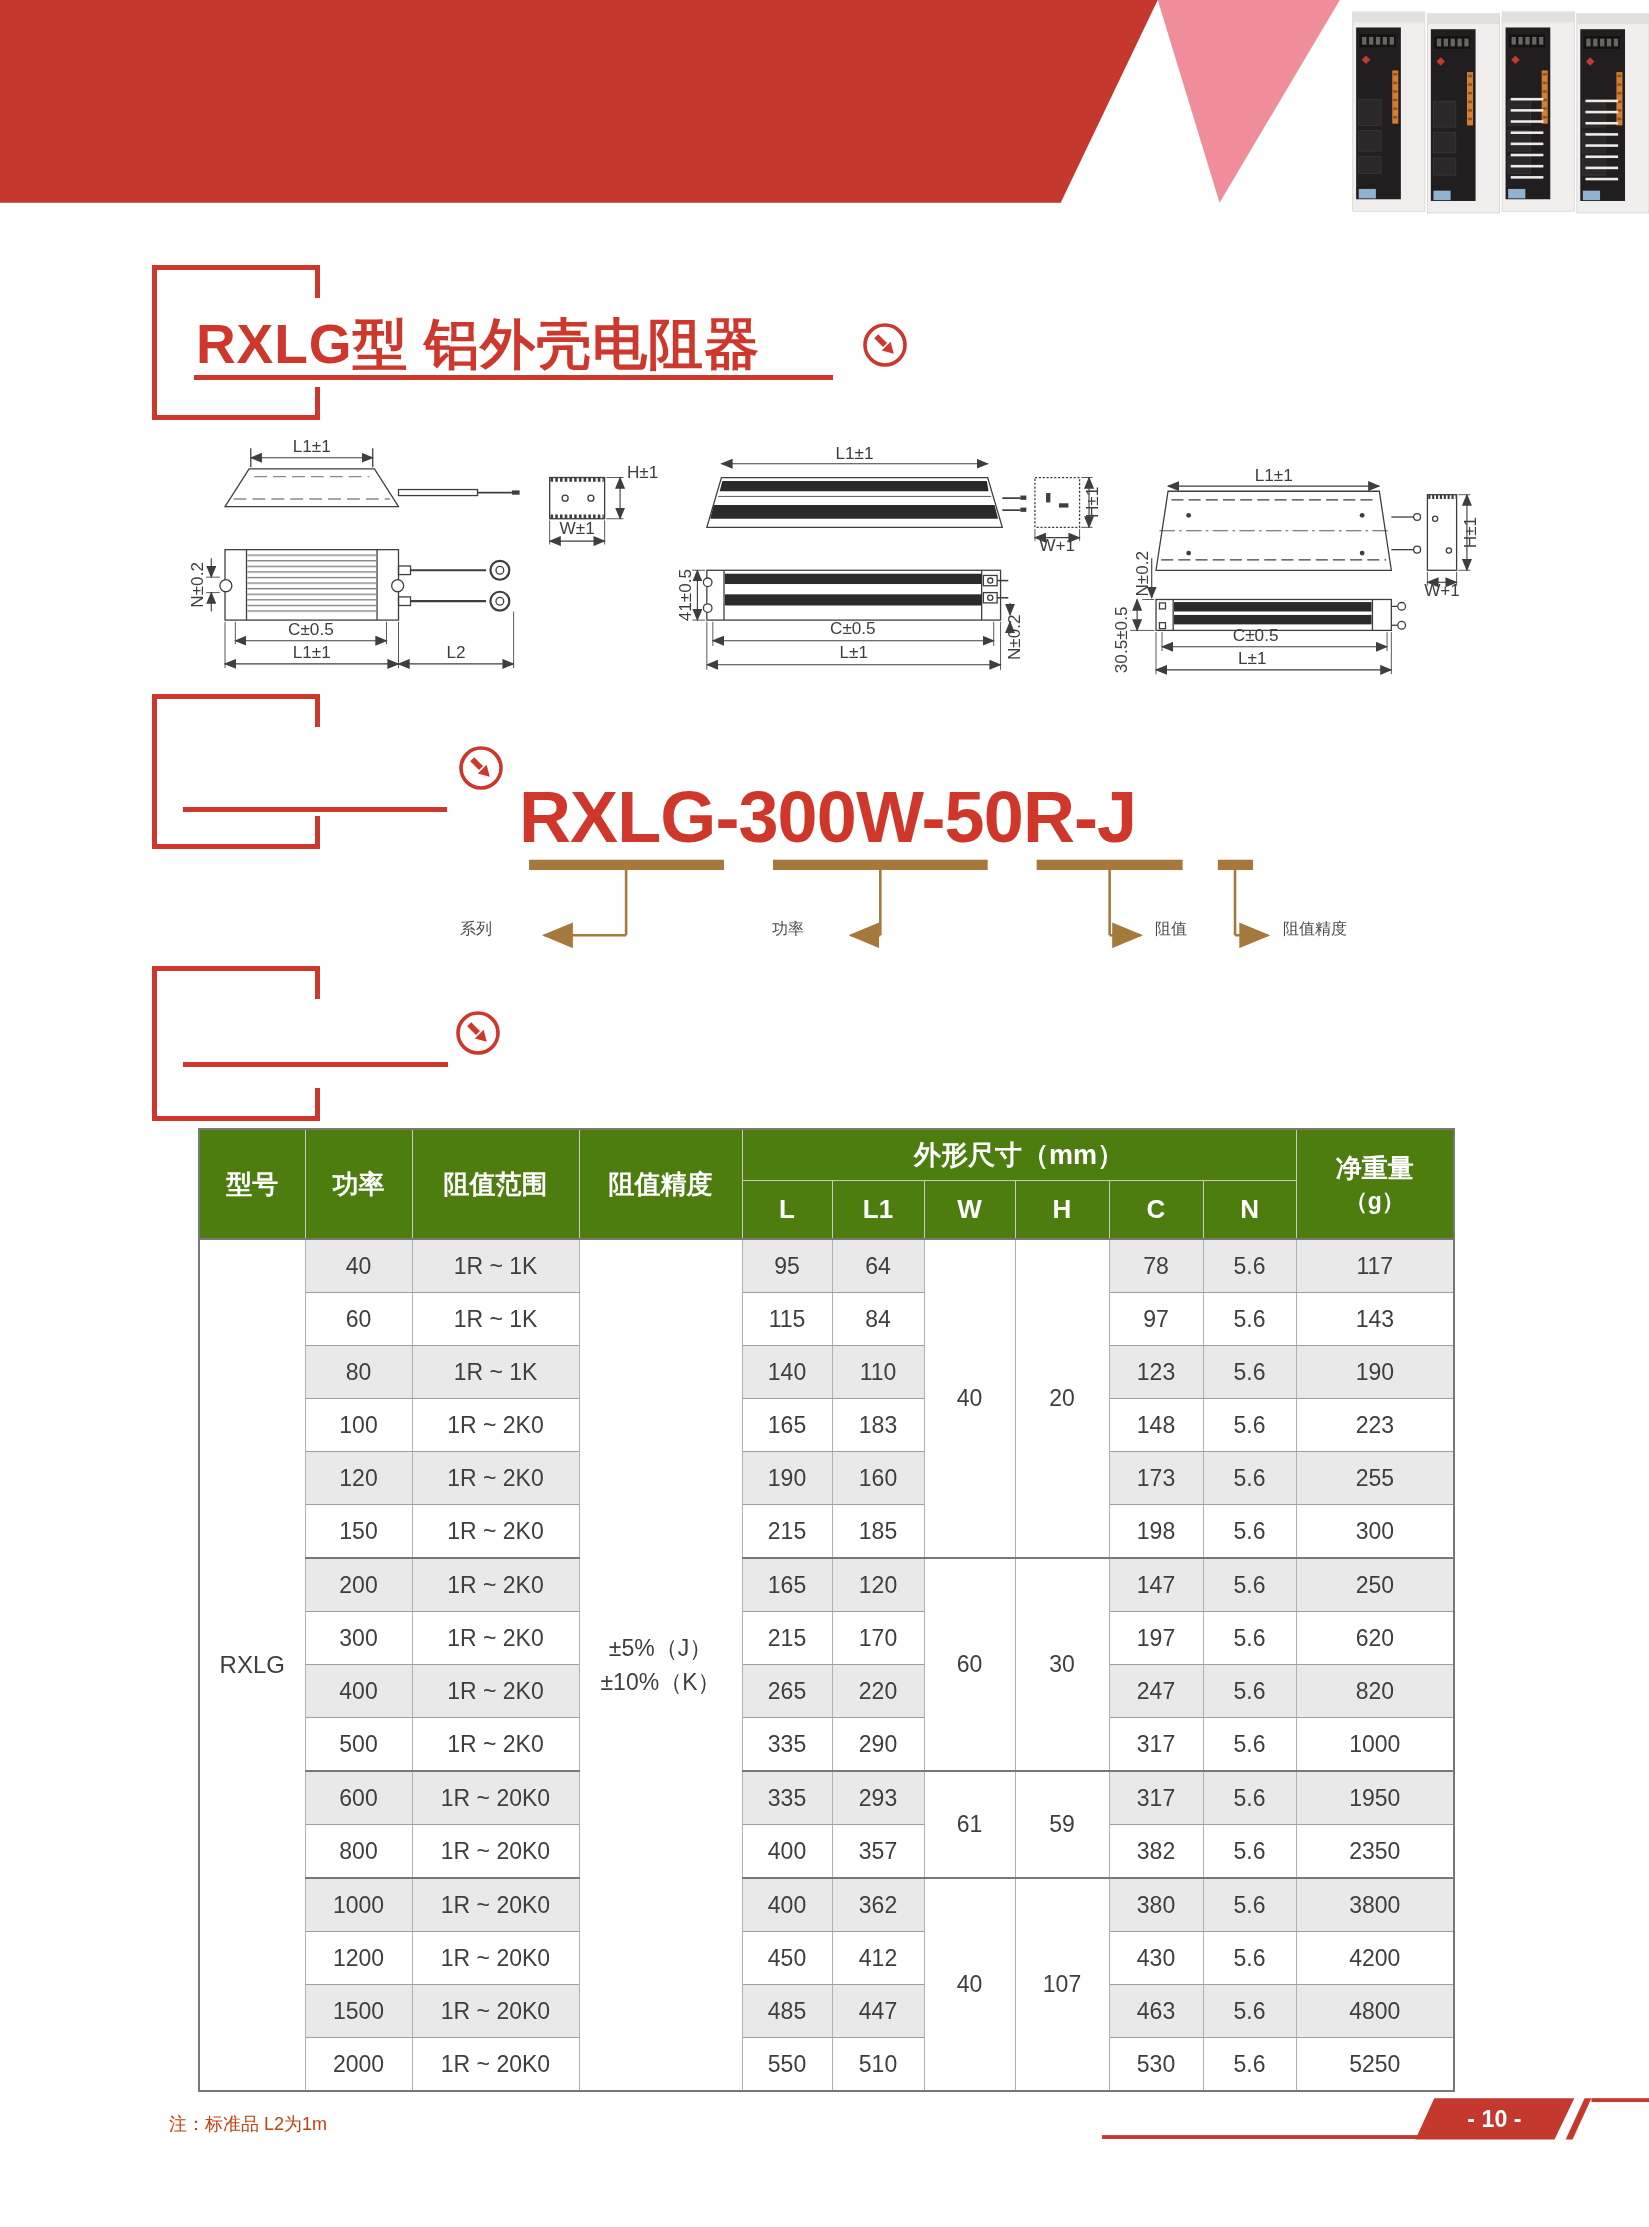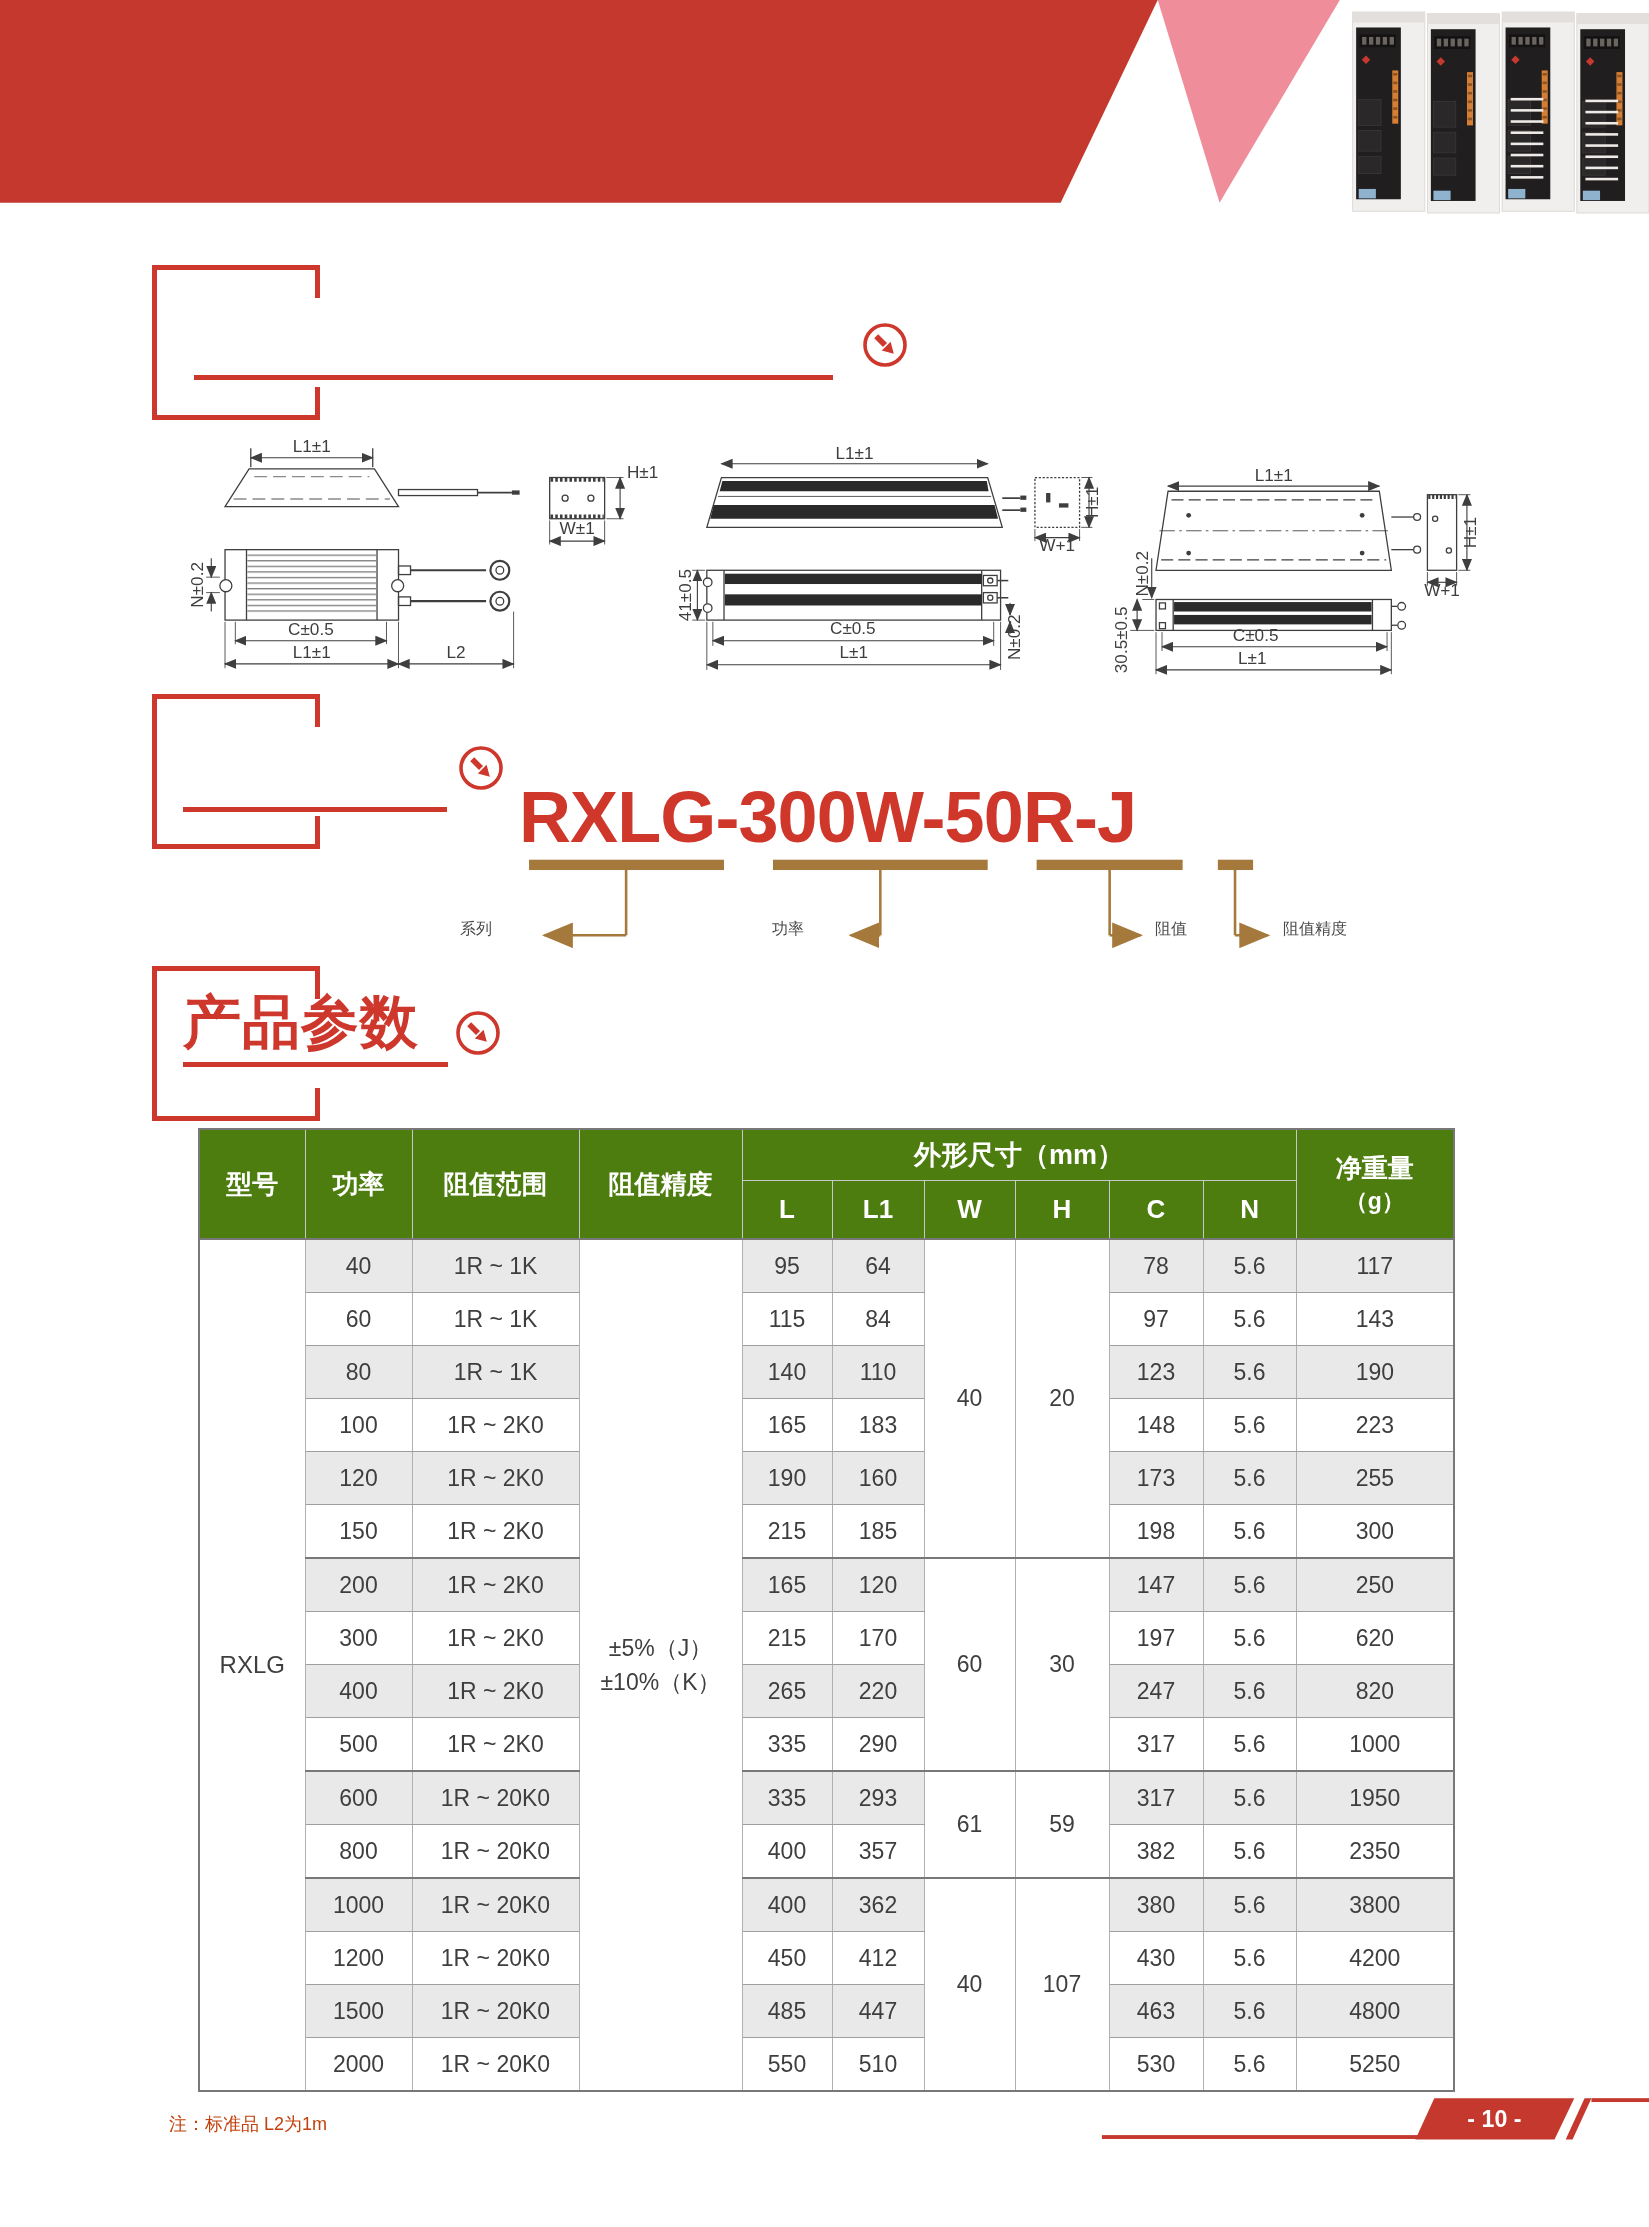--- a/index.html
+++ b/index.html
@@ -357,20 +357,21 @@
     <g>
       <rect x="1283" y="2486" width="369" height="4.5" fill="#C5382E"></rect>
       <polygon points="1670,2443 1833,2443 1810,2491 1648,2491" fill="#C5382E"></polygon>
       <polygon points="1845,2443 1853,2443 1831,2491 1823,2491" fill="#C5382E"></polygon>
       <rect x="1853" y="2443" width="67" height="4.5" fill="#C5382E"></rect>
       <text x="1740" y="2477" text-anchor="middle" font-size="27" font-weight="bold" fill="#fff">- 10 -</text>
     </g>
   </svg>
 
   <div class="bracket" style="left:152px;top:265px;width:168px;height:155px;"></div>
+  <div class="h-text" style="left:196px;top:308px;font-size:55px;">RXLG型 铝外壳电阻器</div>
   <div class="h-underline" style="left:194px;top:375px;width:639px;"></div>
   <svg class="icon-svg" style="left:861px;top:321px;" viewBox="0 0 60 60">
     <circle cx="30" cy="30" r="25" fill="none" stroke="#CE372C" stroke-width="4.5"></circle>
     <line x1="19" y1="19" x2="30" y2="30" stroke="#CE372C" stroke-width="7"></line>
     <polygon points="41,41 26,37 37,26" fill="#CE372C"></polygon>
   </svg>
 
   <div class="bracket" style="left:152px;top:694px;width:168px;height:155px;"></div>
   <div class="h-underline" style="left:183px;top:807px;width:264px;"></div>
   <svg class="icon-svg" style="left:457px;top:744px;" viewBox="0 0 60 60">
@@ -379,21 +380,20 @@
     <polygon points="41,41 26,37 37,26" fill="#CE372C"></polygon>
   </svg>
 
   <div class="code-text">RXLG-300W-50R-J</div>
   <div class="part-label" style="left:460px;top:919px;">系列</div>
   <div class="part-label" style="left:772px;top:919px;">功率</div>
   <div class="part-label" style="left:1155px;top:919px;">阻值</div>
   <div class="part-label" style="left:1283px;top:919px;">阻值精度</div>
 
   <div class="bracket" style="left:152px;top:966px;width:168px;height:155px;"></div>
-  <div class="h-text" style="left:183px;top:984px;font-size:58px;">产品参数</div>
   <div class="h-underline" style="left:183px;top:1062px;width:265px;"></div>
   <svg class="icon-svg" style="left:454px;top:1009px;" viewBox="0 0 60 60">
     <circle cx="30" cy="30" r="25" fill="none" stroke="#CE372C" stroke-width="4.5"></circle>
     <line x1="19" y1="19" x2="30" y2="30" stroke="#CE372C" stroke-width="7"></line>
     <polygon points="41,41 26,37 37,26" fill="#CE372C"></polygon>
   </svg>
 
   <div id="table-slot">
       <table id="ptable">
         <colgroup>

